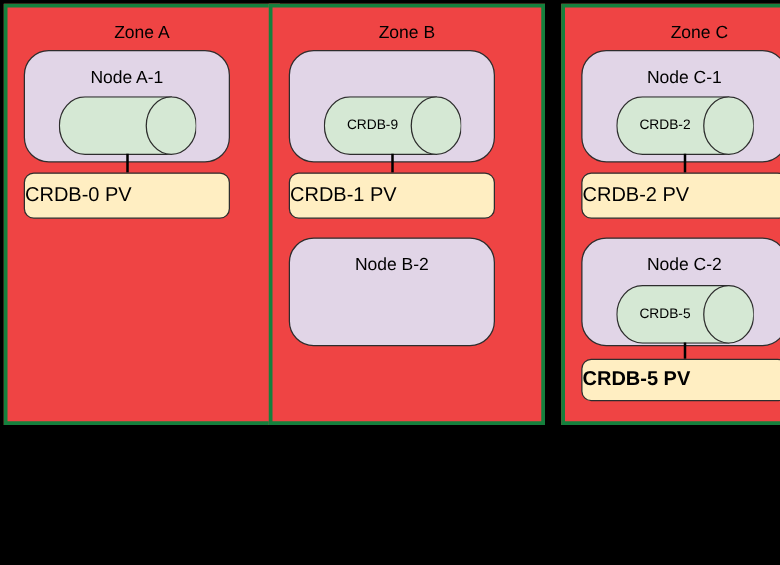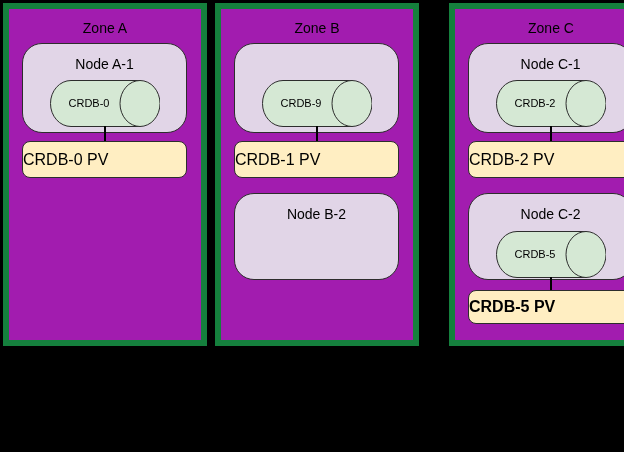--- a/index.html
+++ b/index.html
@@ -8,22 +8,23 @@
     background: #000000;
     position: relative;
     font-family: "Liberation Sans", sans-serif;
     overflow: hidden;
   }
   .canvas { position: absolute; left: 0; top: 0; width: 624px; height: 452px; }
 
   .zone {
     position: absolute; top: 3px;
     width: 192px; height: 331px;
-    background: #a21caf;
-    border: 6px solid #15803d;
+    background: #ef4444;
+    border: 3px solid #15803d;
+    padding-left: 23px;
   }
   .zone-a { left: 3px; }
   .zone-b { left: 215px; }
   .zone-c { left: 449px; }
 
   .zone-title {
     position: absolute; top: 11px; left: 0; width: 100%;
     text-align: center;
     font-size: 14px; color: #000000;
   }
@@ -89,21 +90,20 @@
   <section class="zone zone-a">
     <div class="zone-title">Zone A</div>
 
     <div class="node node-1">
       <div class="node-label">Node A-1</div>
       <div class="cylinder">
         <svg width="110" height="47" viewBox="0 0 110 47">
           <path class="cyl-body" d="M90 0.5 L21 0.5 A20.5 23 0 0 0 21 46.5 L90 46.5 Z"></path>
           <ellipse class="cyl-cap" cx="90" cy="23.5" rx="20" ry="23"></ellipse>
         </svg>
-        <div class="cyl-label">CRDB-0</div>
       </div>
     </div>
 
     <div class="connector connector-1"></div>
     <div class="pv pv-1">CRDB-0 PV</div>
   </section>
 
   <section class="zone zone-b">
     <div class="zone-title">Zone B</div>
 

